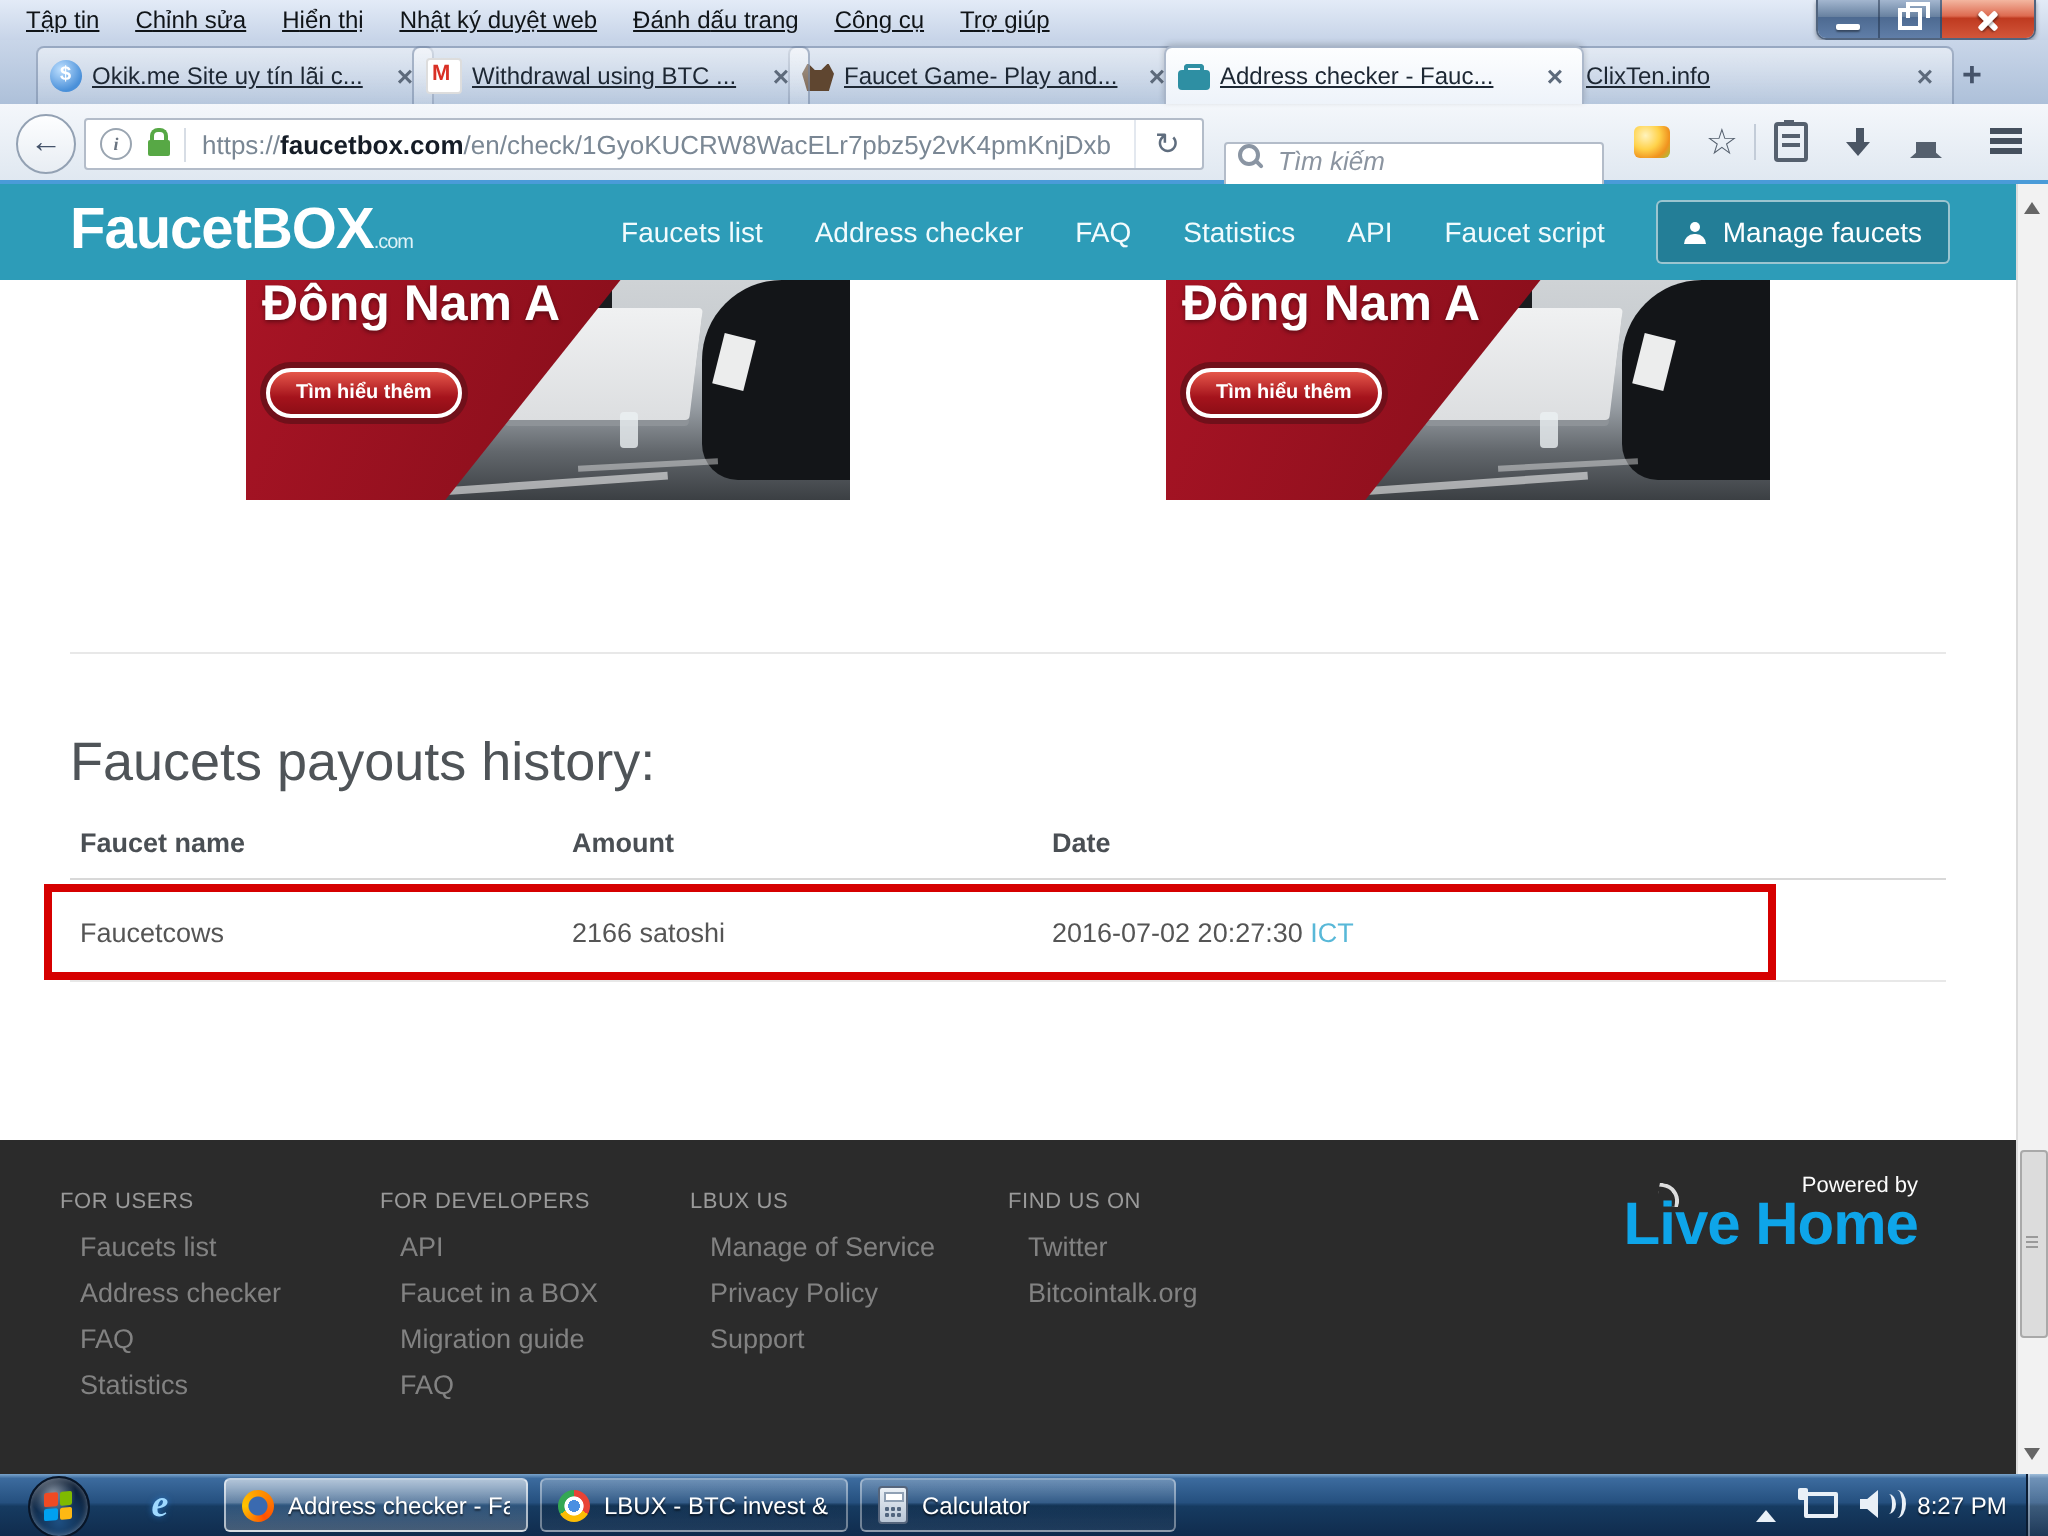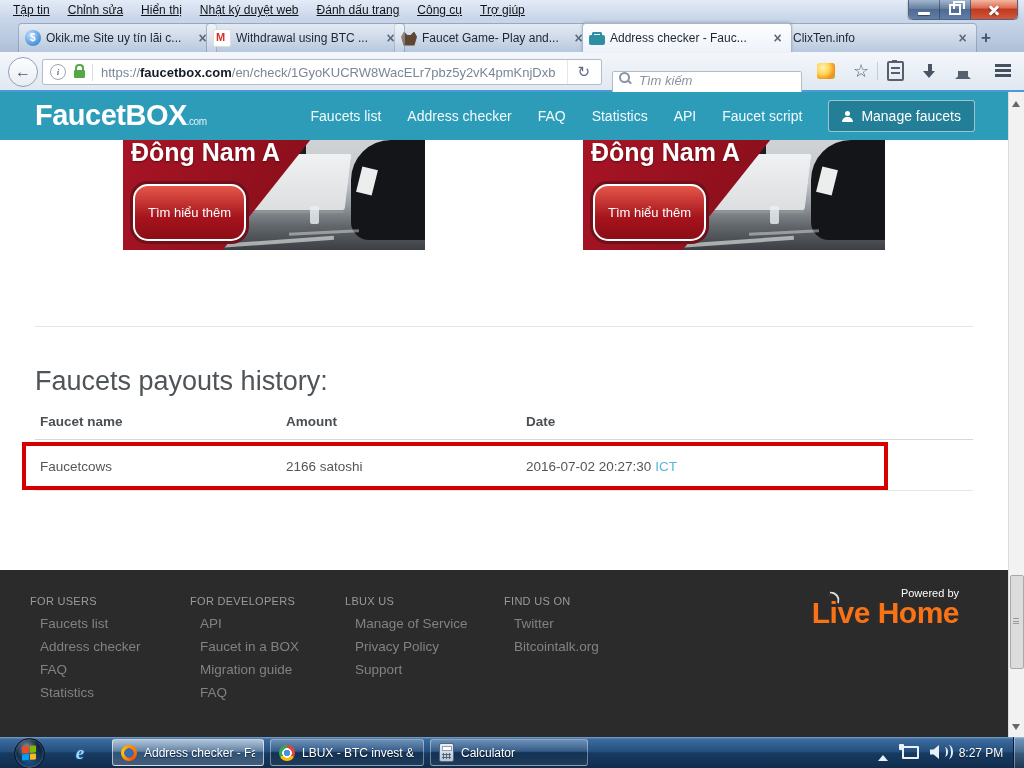--- a/index.html
+++ b/index.html
@@ -34,21 +34,21 @@
 
   
   .tabstrip{left:0;top:20px;width:1024px;height:32px;
     background:linear-gradient(#c9d6e9,#adc0d9);}
   .tab{position:absolute;top:3px;height:28px;display:flex;align-items:center;
     padding:0 6px;font-size:12px;color:#1d2733;
     background:linear-gradient(rgba(255,255,255,.5),rgba(255,255,255,.12));
     border:1px solid rgba(110,130,160,.55);border-bottom:none;border-radius:4px 4px 0 0;}
   .tab.active{background:linear-gradient(#fdfeff,#eef3fa);z-index:3;
     box-shadow:0 -1px 3px rgba(0,0,0,.18);}
-  .tab-title{flex:1;white-space:nowrap;overflow:hidden;margin:0 5px;}
+  .tab-title{flex:1;white-space:nowrap;overflow:hidden;margin:0 5px;text-decoration:underline;}
   .tab-close{width:15px;height:15px;display:flex;align-items:center;justify-content:center;
     color:#5d6a7b;font-weight:bold;}
   .tab-close::before{content:"×";font-size:14px;line-height:1;}
   .newtab{position:absolute;left:976px;top:8px;width:20px;height:18px;display:flex;
     align-items:center;justify-content:center;color:#45536a;}
   .newtab::before{content:"+";font-size:17px;font-weight:bold;line-height:1;}
 
   
   .fav{width:16px;height:16px;flex:0 0 16px;position:relative;}
   .fav-dollar{border-radius:50%;background:radial-gradient(circle at 35% 30%,#bfe0ff,#4a90d9 70%);}
@@ -133,44 +133,44 @@
   .ph-suit-b{right:-8px;top:0;width:82px;height:100px;background:#131518;border-radius:40px 0 0 18px;}
   .ph-paper{right:50px;top:28px;width:16px;height:26px;background:#eceded;transform:rotate(14deg);}
   .ph-laptop{left:44%;top:14px;width:92px;height:56px;background:linear-gradient(#f0f1f2,#dcdee0);
     transform:skewX(-7deg);border-radius:2px;box-shadow:0 3px 0 #8e9398;}
   .ph-glass{left:62%;top:66px;width:9px;height:18px;background:rgba(235,240,242,.8);border-radius:2px;}
   .ph-refl1{left:30%;bottom:6px;width:120px;height:4px;background:rgba(255,255,255,.55);transform:rotate(-4deg);}
   .ph-refl2{left:55%;bottom:16px;width:70px;height:3px;background:rgba(255,255,255,.4);transform:rotate(-3deg);}
   .ad-red{inset:0;background:linear-gradient(112deg,#a81425 0%,#8c0f1c 55%,#6f0a13 100%);
     clip-path:polygon(0 0,62% 0,33% 100%,0 100%);}
   .ad-head{left:8px;top:-2px;color:#fff;font-size:25px;font-weight:bold;text-shadow:0 1px 2px rgba(0,0,0,.4);}
-  .ad-btn{left:10px;top:44px;padding:19px 13px;border-radius:15px;border:2px solid #fff;
+  .ad-btn{left:10px;top:44px;padding:5px 13px;border-radius:15px;border:2px solid #fff;
     background:linear-gradient(#e5574a,#a5131c 60%,#8c0e16);box-shadow:0 0 0 3px #70101a;
-    color:#fff;font-size:13px;font-weight:normal;white-space:nowrap;}
+    color:#fff;font-size:10px;font-weight:bold;white-space:nowrap;}
 
   .divider{left:35px;top:234px;width:938px;height:1px;background:#e8e8e8;}
 
   
   .hist-title{left:35px;top:274px;font-size:27px;font-weight:300;color:#4f5458;}
   .th{top:322px;font-size:13.5px;font-weight:bold;color:#4a4f54;}
   .td{top:367px;font-size:13.5px;color:#555;}
   .col1{left:40px;} .col2{left:286px;} .col3{left:526px;}
   .head-line{left:35px;top:347px;width:938px;height:1px;background:#d8d8d8;}
   .row-line{left:35px;top:398px;width:938px;height:1px;background:#e8e8e8;}
   .tz-link{color:#58b8d8;}
   .red-box{left:22px;top:350px;width:866px;height:48px;border:4px solid #d60000;box-sizing:border-box;}
 
   
   .footer{left:0;top:478px;width:1008px;height:259px;background:#2b2b2b;}
   .fcol{position:absolute;top:25px;}
   .fc0{left:30px;} .fc1{left:190px;} .fc2{left:345px;} .fc3{left:504px;}
   .fhead{font-size:11px;color:#9a9a9a;margin-bottom:9px;letter-spacing:.3px;}
   .flink{font-size:13.5px;color:#828282;margin:0 0 8px 10px;white-space:nowrap;}
   .powered{right:49px;top:17px;font-size:11px;color:#fdfdfd;}
-  .livehome{right:49px;top:26px;font-size:30px;font-weight:bold;color:#f97316;letter-spacing:-.5px;}
+  .livehome{right:49px;top:26px;font-size:30px;font-weight:bold;color:#0ea5e9;letter-spacing:-.5px;}
   .wifi-mark{position:absolute;left:17px;top:-4px;width:9px;height:9px;
     border-top:2px solid #ddd;border-right:2px solid #ddd;border-radius:0 9px 0 0;transform:rotate(8deg);}
 
   
   .scrollbar{left:1008px;top:92px;width:16px;height:645px;background:#f2f2f2;border-left:1px solid #dcdcdc;box-sizing:border-box;}
   .sb-up{left:1012px;top:97px;border:4px solid transparent;border-bottom:6px solid #666;}
   .sb-down{left:1012px;top:724px;border:4px solid transparent;border-top:6px solid #666;}
   .sb-thumb{left:1010px;top:575px;width:12px;height:92px;background:#dcdcdc;border:1px solid #a9a9a9;border-radius:2px;}
   .sb-thumb::before{content:"";position:absolute;left:2px;top:42px;width:6px;height:6px;
     background:repeating-linear-gradient(#9a9a9a 0 1px,transparent 1px 2.6px);}

